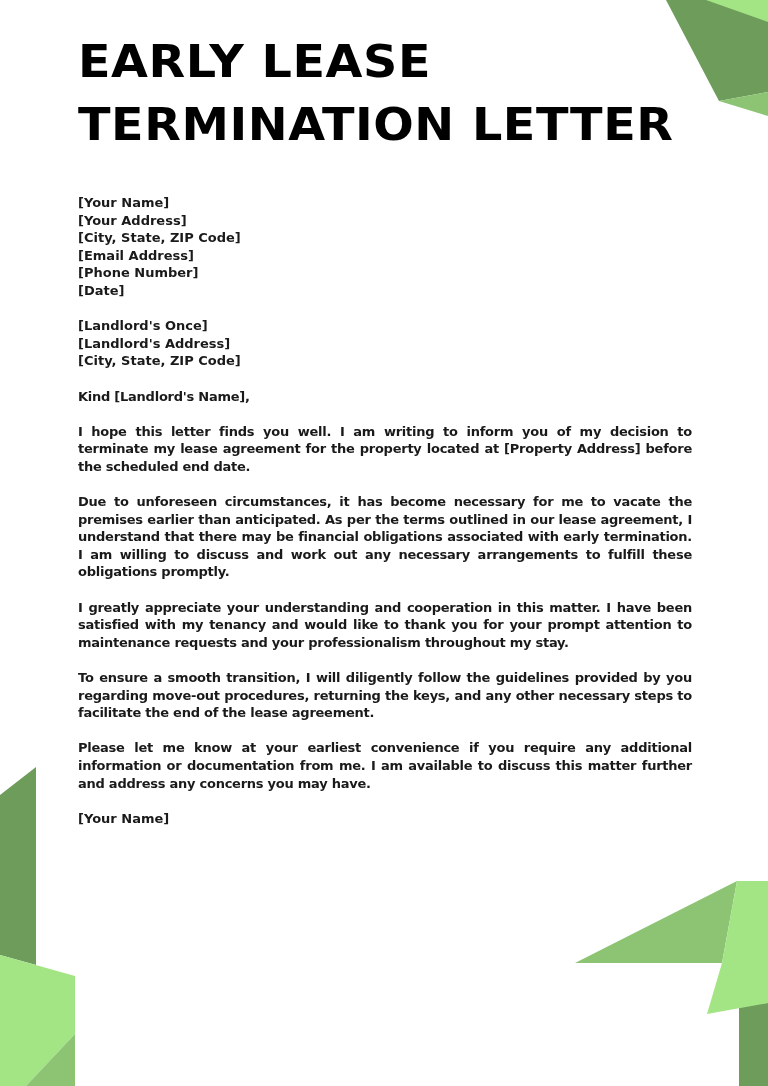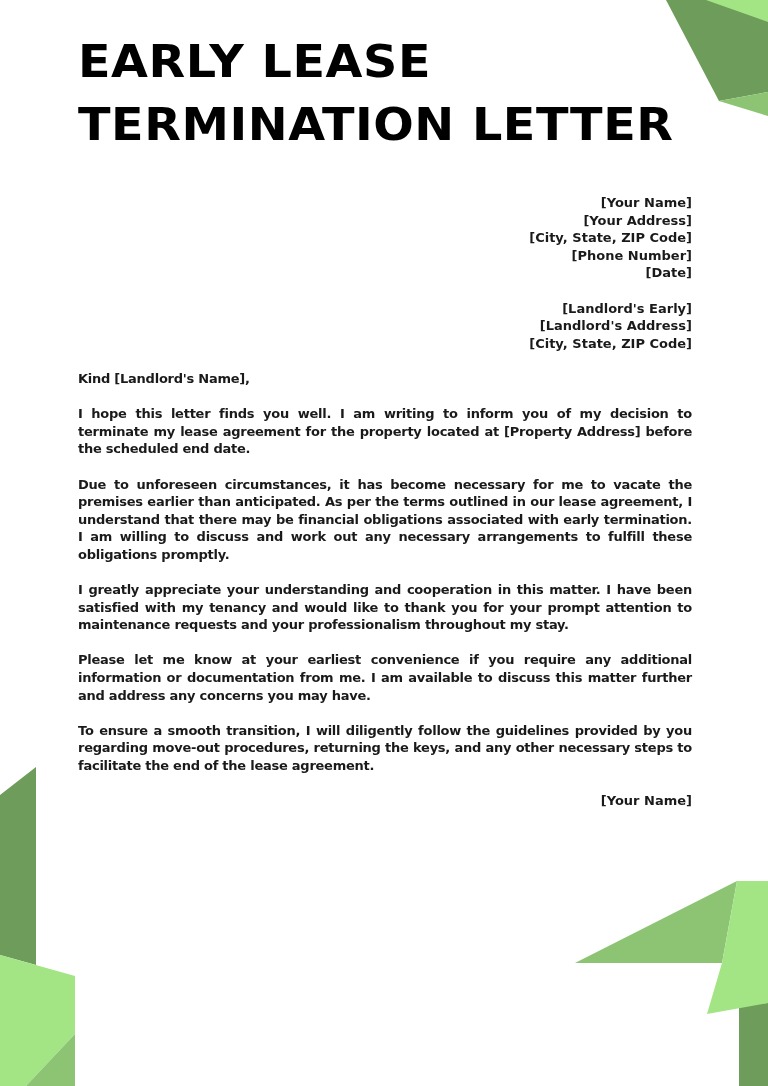--- a/index.html
+++ b/index.html
@@ -37,21 +37,21 @@
     .letter {
       position: absolute;
       left: 78px;
       top: 194px;
       width: 614px;
       font-size: 13px;
       font-weight: bold;
       line-height: 17.6px;
       color: #1a1a1a;
     }
-    .block { margin: 0 0 17.6px 0; text-align: right; }
+    .block { margin: 0 0 17.6px 0; }
     .block .ln { display: block; white-space: nowrap; }
     .para {
       margin: 0 0 17.6px 0;
       text-align: justify;
       letter-spacing: -0.25px;
     }
     .para.last-left { text-align: left; }
   </style>
 </head>
 <body>
@@ -80,35 +80,36 @@
 <h1 class="title">
   <span>EARLY LEASE</span>
   <span>TERMINATION LETTER</span>
 </h1>
 
 <div class="letter">
   <div class="block">
     <span class="ln">[Your Name]</span>
     <span class="ln">[Your Address]</span>
     <span class="ln">[City, State, ZIP Code]</span>
+    <span class="ln">[Email Address]</span>
     <span class="ln">[Phone Number]</span>
     <span class="ln">[Date]</span>
   </div>
 
   <div class="block">
-    <span class="ln">[Landlord's Early]</span>
+    <span class="ln">[Landlord's Once]</span>
     <span class="ln">[Landlord's Address]</span>
     <span class="ln">[City, State, ZIP Code]</span>
   </div>
 
   <p class="para last-left">Kind [Landlord's Name],</p>
 
   <p class="para">I hope this letter finds you well. I am writing to inform you of my decision to terminate my lease agreement for the property located at [Property Address] before the scheduled end date.</p>
   <p class="para">Due to unforeseen circumstances, it has become necessary for me to vacate the premises earlier than anticipated. As per the terms outlined in our lease agreement, I understand that there may be financial obligations associated with early termination. I am willing to discuss and work out any necessary arrangements to fulfill these obligations promptly.</p>
   <p class="para">I greatly appreciate your understanding and cooperation in this matter. I have been satisfied with my tenancy and would like to thank you for your prompt attention to maintenance requests and your professionalism throughout my stay.</p>
+  <p class="para">To ensure a smooth transition, I will diligently follow the guidelines provided by you regarding move-out procedures, returning the keys, and any other necessary steps to facilitate the end of the lease agreement.</p>
   <p class="para">Please let me know at your earliest convenience if you require any additional information or documentation from me. I am available to discuss this matter further and address any concerns you may have.</p>
-  <p class="para">To ensure a smooth transition, I will diligently follow the guidelines provided by you regarding move-out procedures, returning the keys, and any other necessary steps to facilitate the end of the lease agreement.</p>
 
 
   <div class="block">
     <span class="ln">[Your Name]</span>
   </div>
 </div>
 
 </body></html>

